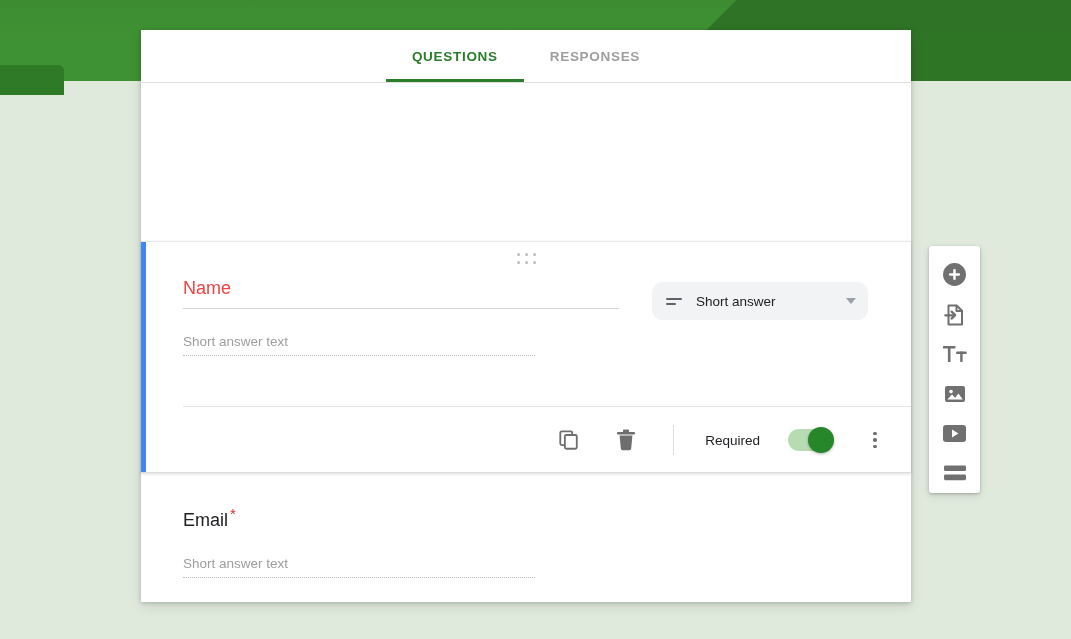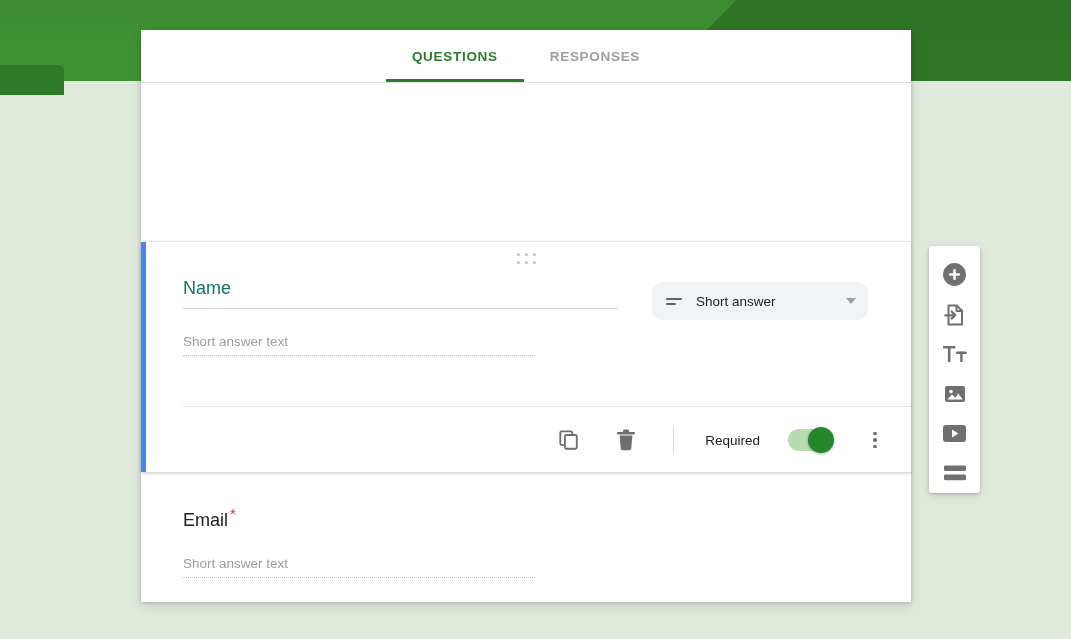--- a/index.html
+++ b/index.html
@@ -152,21 +152,21 @@
     padding: 36px 24px 0 42px;
     display: flex;
     align-items: flex-start;
   }
   .q-left {
     width: 436px;
     flex: 0 0 auto;
   }
   .q-title-input {
     font-size: 18px;
-    color: #0f766e;
+    color: #ef4444;
     padding-bottom: 9px;
     border-bottom: 1px solid #d5d5d5;
     outline: none;
     cursor: text;
   }
   .q-answer-placeholder {
     margin-top: 25px;
     font-size: 13.5px;
     color: #9e9e9e;
     padding-bottom: 6px;

